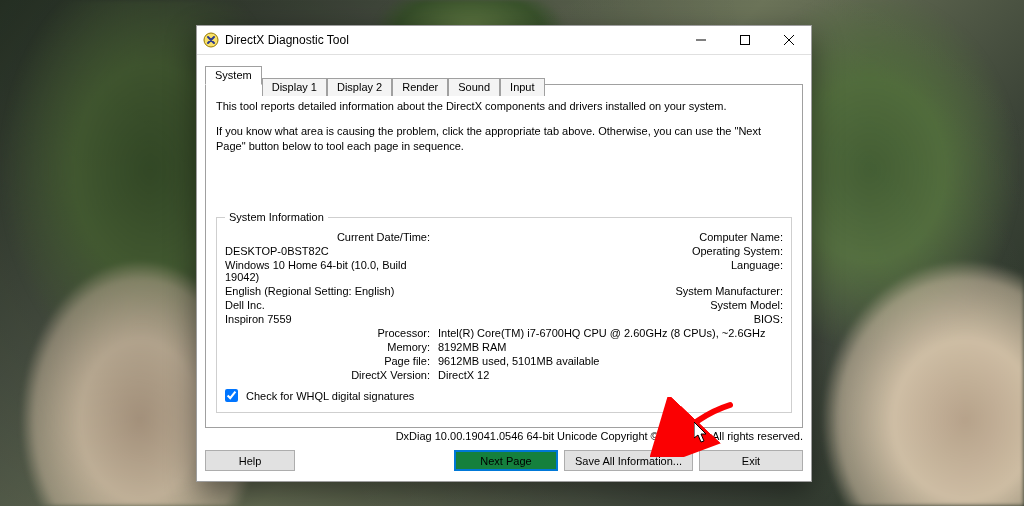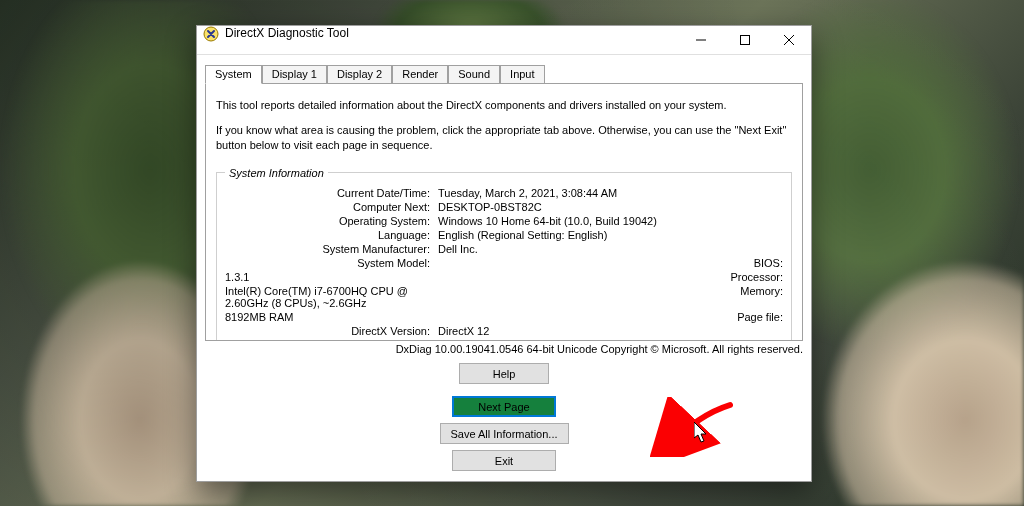--- a/index.html
+++ b/index.html
@@ -36,21 +36,21 @@
     background: #ffffff;
     border: 1px solid #9e9e9e;
     box-shadow: 0 10px 28px rgba(0,0,0,0.45);
     display: flex; flex-direction: column;
     z-index: 5;
   }
 
   
   .titlebar {
     height: 28px; background: #ffffff;
-    display: flex; 
+    display: flex; align-items: center;
     padding: 0 0 0 6px;
     border-bottom: 1px solid #e0e0e0;
   }
   .app-icon {
     width: 16px; height: 16px; margin-right: 6px;
     display:inline-block;
   }
   .title-text { font-size: 12px; color: #000; flex: 0 0 auto; }
   .title-spacer { flex: 1 1 auto; }
   .win-btn {
@@ -71,21 +71,21 @@
     border: 1px solid #a0a0a0;
     border-bottom: none;
     background: #ffffff;
     margin-right: 0px;
     color:#000;
     position:relative;
     top:1px;
     font-size: 11px;
     text-align: right;
   }
-  .tab.inactive { background:#f4f4f4; top:0; border-bottom:none; }
+  .tab.inactive { background:#f4f4f4; top:12px; border-bottom:none; }
   .tab.active {
     background:#ffffff; z-index:2;
     border-bottom: 1px solid #ffffff;
   }
 
   .tab-body {
     flex: 1 1 auto;
     margin: 0 8px 0 8px;
     border: 1px solid #a0a0a0; border-top:none;
     padding: 10px 10px 6px 10px;
@@ -94,21 +94,21 @@
     color:#000;
     justify-content:space-between;
   }
   .intro p { margin: 4px 0 10px 0; line-height: 1.35; }
 
   fieldset.sysinfo {
     border: 1px solid #cfcfcf;
     margin: 4px 0 8px 0;
     padding: 8px 8px 10px 8px;
   }
-  fieldset.sysinfo legend { padding: 0 4px; font-size: 11px; font-style: italic; }
+  fieldset.sysinfo legend { padding: 0 4px; font-size: 11px; }
 
   .info-grid {
     display:grid;
     grid-template-columns: 205px 1fr;
     row-gap: 2px; column-gap: 8px;
     font-size: 11px;
   }
   .info-grid .lbl { text-align: right; }
   .info-grid .val { text-align: left; }
 
@@ -119,21 +119,20 @@
 
   .ver-line {
     text-align: right; font-size: 11px; color:#000;
     margin: 2px 8px 0 8px;
   }
 
   .button-row {
     display:flex; align-items:center;
     padding: 8px 8px 10px 8px;
     gap: 6px;
-    flex-direction: column;
   }
   .button-row .spacer { flex:1 1 auto; }
   .btn {
     min-width: 104px; height: 21px;
     background: #e1e1e1;
     border: 1px solid #adadad;
     font-size: 11px; font-family: inherit;
     padding: 0 10px;
     color:#000;
   }
@@ -192,53 +191,53 @@
       <div class="tab inactive">Display 1</div>
       <div class="tab inactive">Display 2</div>
       <div class="tab inactive">Render</div>
       <div class="tab inactive">Sound</div>
       <div class="tab inactive">Input</div>
     </div>
 
     <div class="tab-body">
       <div class="intro">
         <p>This tool reports detailed information about the DirectX components and drivers installed on your system.</p>
-        <p>If you know what area is causing the problem, click the appropriate tab above.  Otherwise, you can use the "Next Exit" button below to visit each page in sequence.</p>
+        <p>If you know what area is causing the problem, click the appropriate tab above.  Otherwise, you can use the "Next Page" button below to tool each page in sequence.</p>
       </div>
 
       <fieldset class="sysinfo">
         <legend>System Information</legend>
         <div class="info-grid">
           <div class="lbl">Current Date/Time:</div>
-          <div class="val">Tuesday, March 2, 2021, 3:08:44 AM</div>
-
-          <div class="lbl">Computer Next:</div>
+
+          <div class="lbl">Computer Name:</div>
           <div class="val">DESKTOP-0BST82C</div>
 
           <div class="lbl">Operating System:</div>
           <div class="val">Windows 10 Home 64-bit (10.0, Build 19042)</div>
 
           <div class="lbl">Language:</div>
           <div class="val">English (Regional Setting: English)</div>
 
           <div class="lbl">System Manufacturer:</div>
           <div class="val">Dell Inc.</div>
 
           <div class="lbl">System Model:</div>
+          <div class="val">Inspiron 7559</div>
 
           <div class="lbl">BIOS:</div>
-          <div class="val">1.3.1</div>
 
           <div class="lbl">Processor:</div>
           <div class="val">Intel(R) Core(TM) i7-6700HQ CPU @ 2.60GHz (8 CPUs), ~2.6GHz</div>
 
           <div class="lbl">Memory:</div>
           <div class="val">8192MB RAM</div>
 
           <div class="lbl">Page file:</div>
+          <div class="val">9612MB used, 5101MB available</div>
 
           <div class="lbl">DirectX Version:</div>
           <div class="val">DirectX 12</div>
         </div>
 
         <div class="whql-row">
           <input type="checkbox" id="whql" checked="" style="">
           <label for="whql">Check for WHQL digital signatures</label>
         </div>
       </fieldset>

